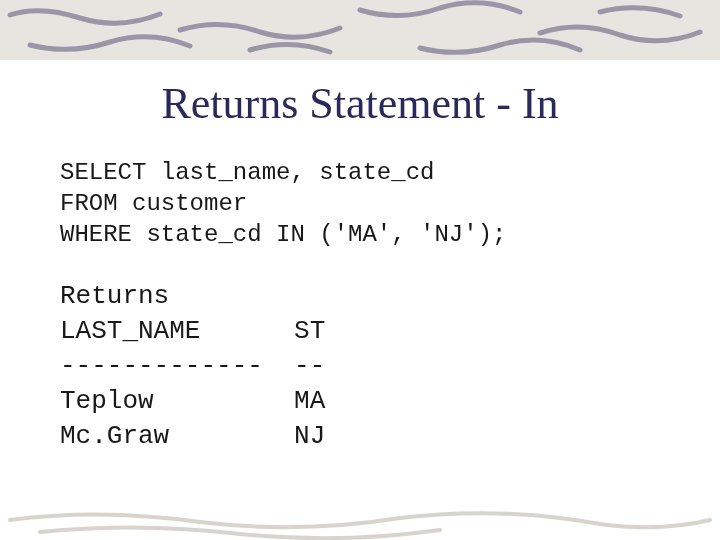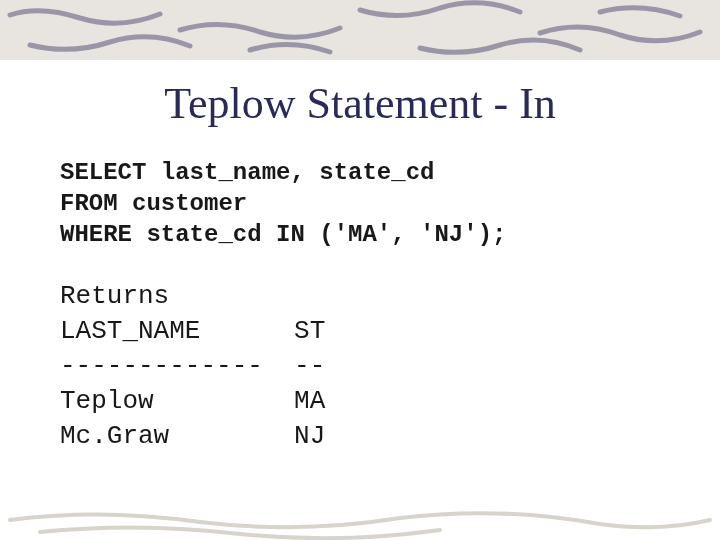--- a/index.html
+++ b/index.html
@@ -32,21 +32,21 @@
     margin-bottom: 28px;
     font-weight: normal;
   }
   .content {
     padding-left: 60px;
     padding-right: 40px;
   }
   .code-block {
     font-family: "Courier New", Courier, monospace;
     font-size: 24px;
-    font-weight: bold;
+    font-weight: normal;
     color: #181818;
     line-height: 1.3;
     white-space: pre;
     margin-bottom: 28px;
   }
   .result-block {
     font-family: "Courier New", Courier, monospace;
     font-size: 26px;
     color: #181818;
     line-height: 1.35;
@@ -71,21 +71,21 @@
       <path d="M 360 10 Q 400 22, 440 8 Q 480 -4, 520 12"></path>
       <path d="M 540 33 Q 580 20, 620 35 Q 660 48, 700 32"></path>
       <path d="M 30 45 Q 70 55, 110 42 Q 150 30, 190 46"></path>
       <path d="M 250 50 Q 290 38, 330 52"></path>
       <path d="M 420 48 Q 460 58, 500 45 Q 540 33, 580 50"></path>
       <path d="M 600 12 Q 640 2, 680 16"></path>
     </g>
   </svg>
 </div>
 
-<h1 class="title">Teplow Statement - In</h1>
+<h1 class="title">Returns Statement - In</h1>
 
 <div class="content">
   <div class="code-block"><span>SELECT last_name, state_cd</span>
 <span>FROM customer</span>
 <span>WHERE state_cd IN ('MA', 'NJ');</span></div>
 
   <div class="result-block"><span>Returns</span>
 <span>LAST_NAME</span>      <span>ST</span>
 <span>-------------</span>  <span>--</span>
 <span>Teplow</span>         <span>MA</span>

